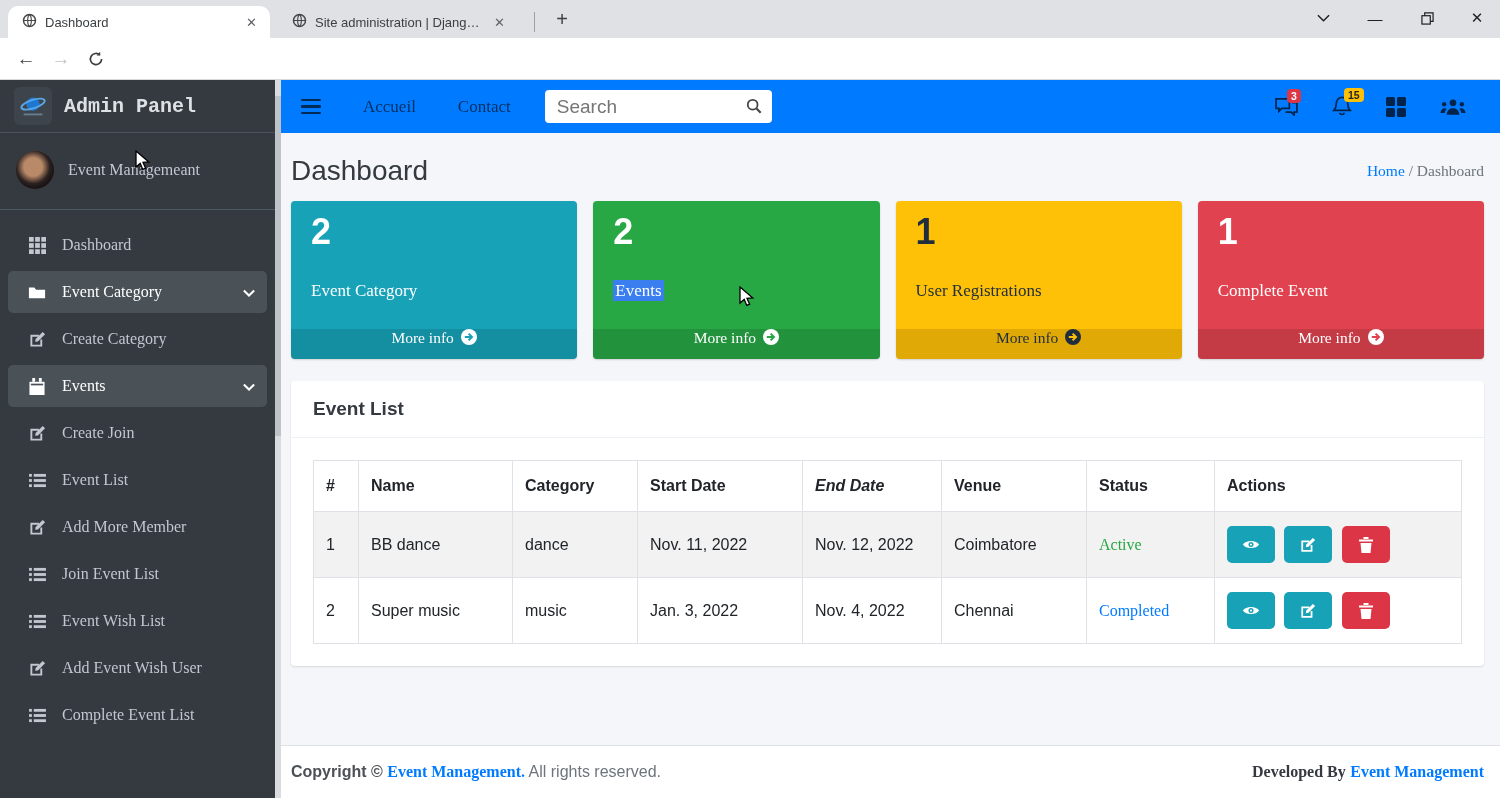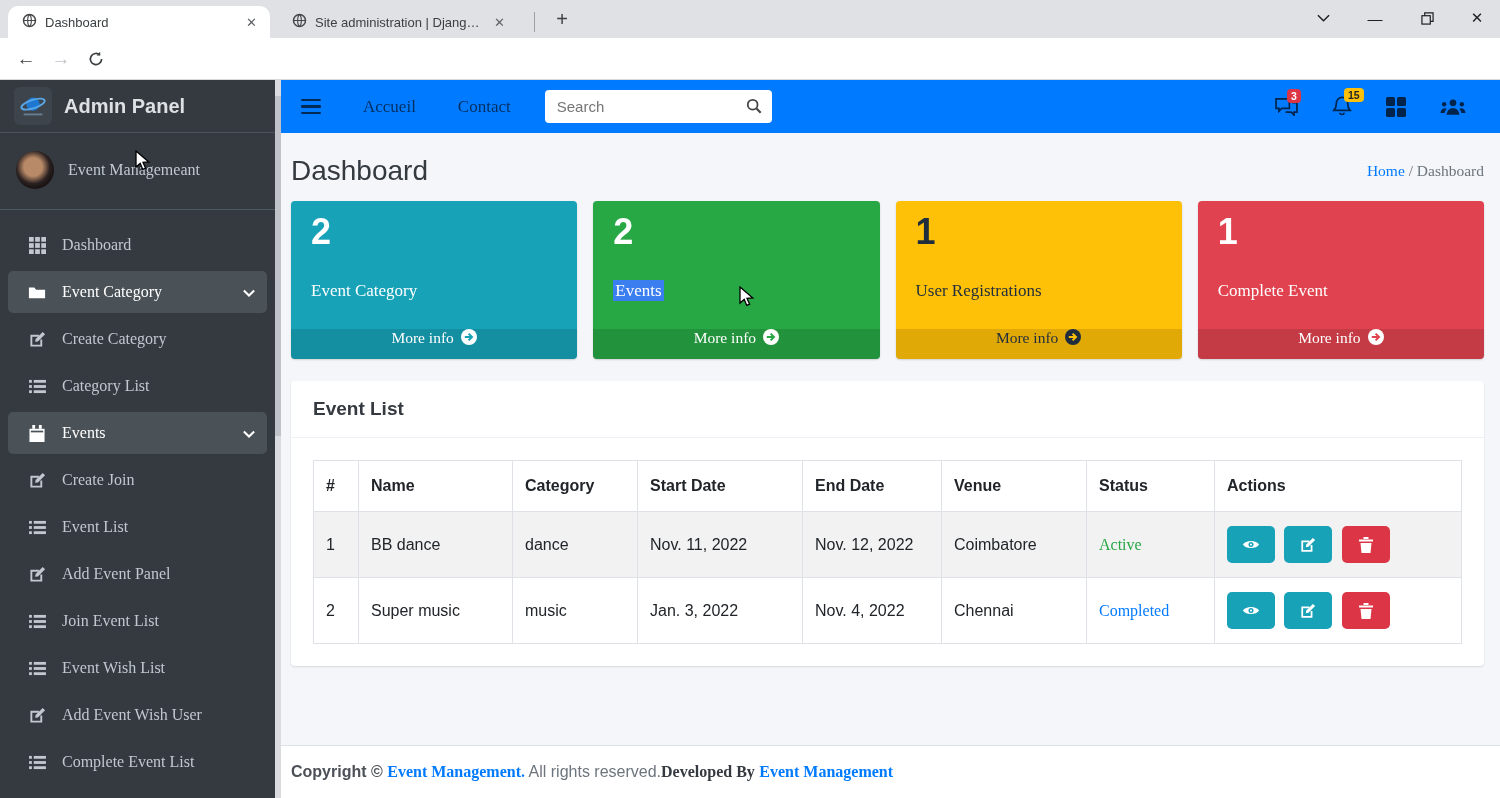--- a/index.html
+++ b/index.html
@@ -24,39 +24,39 @@
 
   
   .app { position:absolute; left:0; top:80px; width:1500px; height:718px; }
 
   
   .sidebar { position:absolute; left:0; top:0; width:275px; height:718px; background:#343a40; color:#c2c7d0; }
   .sb-scroll { position:absolute; left:275px; top:0; width:6px; height:718px; background:#d9dbde; }
   .sb-thumb { position:absolute; left:0; top:16px; width:6px; height:340px; background:#bfc3c8; }
   .brand { height:53px; display:flex; align-items:center; gap:12px; padding:0 14px; border-bottom:1px solid #4b545c; }
   .brand-logo { width:38px; height:38px; border-radius:6px; background:#3d444b; display:flex; align-items:center; justify-content:center; }
-  .brand-name { font-family:Liberation Sans, sans-serif; font-weight:bold; font-size:20px; color:#dee1e4; }
+  .brand-name { font-family:Liberation Mono, monospace; font-weight:bold; font-size:20px; color:#dee1e4; }
   .userpanel { display:flex; align-items:center; gap:14px; padding:18px 14px 20px 16px; border-bottom:1px solid #4f5962; }
   .user-avatar { width:38px; height:38px; border-radius:50%;
      background: radial-gradient(circle at 45% 42%, #b98a68 0 30%, #2a2020 55%, #1a1313 70%, #53201c 100%); }
   .user-name { font-family:"Liberation Serif",serif; font-size:16px; color:#c2c7d0; }
   .nav-menu { padding:14px 8px 0 8px; }
   .nav-item { height:42px; margin-bottom:5px; display:flex; align-items:center; gap:14px; padding:0 12px 0 18px; border-radius:5px; font-family:"Liberation Serif",serif; font-size:16px; color:#c2c7d0; }
   .nav-item.active { background:#4a5157; color:#fff; }
   .nav-ico { width:22px; display:flex; justify-content:center; color:inherit; }
   .nav-label { flex:1; }
   .nav-chevron { color:#fff; }
 
   
   .topnav { position:absolute; left:281px; top:0; width:1219px; height:53px; background:#007bff; display:flex; align-items:center; }
   .hamburger { margin-left:20px; width:20px; display:flex; flex-direction:column; gap:4px; }
   .hamburger span { height:2.5px; background:rgba(0,0,0,.65); border-radius:1px; }
   .topnav-link { font-family:"Liberation Serif",serif; font-size:17px; color:rgba(0,0,0,.62); margin-left:42px; }
   .searchbox { position:relative; margin-left:34px; width:227px; height:33px; }
-  .searchbox input { width:100%; height:100%; border:none; border-radius:4px; padding:0 36px 0 12px; font-size:15px; color:#8b5cf6; font-family:"Liberation Sans",sans-serif; outline:none; }
+  .searchbox input { width:100%; height:100%; border:none; border-radius:4px; padding:0 36px 0 12px; font-size:19px; color:#8b5cf6; font-family:"Liberation Sans",sans-serif; outline:none; }
   .searchbox input::placeholder { color:#757575; }
   .search-ico { position:absolute; right:10px; top:8px; color:#444; }
   .topnav-right { margin-left:auto; display:flex; align-items:center; gap:34px; padding-right:34px; }
   .tn-ico { position:relative; color:rgba(0,0,0,.70); display:flex; }
   .tn-badge { position:absolute; top:-8px; left:12px; font-family:"Liberation Sans",sans-serif; font-size:10.5px; font-weight:bold; padding:1px 4px; border-radius:4px; }
   .badge-red { background:#dc3545; color:#fff; }
   .badge-yellow { background:#ffc107; color:#212529; }
 
   
   .content { position:absolute; left:281px; top:53px; width:1219px; height:612px; background:#f4f6f9; }
@@ -80,29 +80,29 @@
 
   
   .panel { margin:22px 16px 0 10px; background:#fff; border-radius:4px; box-shadow:0 1px 2px rgba(0,0,0,.12); }
   .panel-header { padding:17px 22px; border-bottom:1px solid #edf0f4; }
   .panel-title { font-size:19px; font-weight:600; color:#343a40; }
   .panel-body { padding:22px; }
   table.events { width:100%; border-collapse:collapse; font-size:16px; color:#212529; }
   table.events th, table.events td { border:1px solid #dee2e6; padding:14px 12px; text-align:left; vertical-align:middle; }
   table.events th { font-weight:bold; padding:16px 12px; }
   table.events tr.striped td { background:#f2f2f2; }
-  .col-num{width:45px;} .col-name{width:154px;} .col-cat{width:125px;} .col-sd{width:165px;} .col-ed{width:139px;} .col-venue{width:145px;margin-top:38px;} .col-status{width:128px;}
+  .col-num{width:45px;} .col-name{width:154px;} .col-cat{width:125px;} .col-sd{width:165px;} .col-ed{width:139px;font-style:italic;} .col-venue{width:145px;margin-top:38px;} .col-status{width:128px;}
   .status-active { font-family:"Liberation Serif",serif; color:#28a745; }
   .status-completed { font-family:"Liberation Serif",serif; color:#007bff; }
   .act-btn { display:inline-flex; align-items:center; justify-content:center; width:48px; height:37px; border:none; border-radius:5px; color:#fff; margin-right:5px; vertical-align:middle; }
   .btn-teal { background:#17a2b8; }
   .btn-red { background:#dc3545; }
 
   
-  .main-footer { position:absolute; left:281px; top:665px; width:1219px; height:53px; background:#fff; border-top:1px solid #dee2e6; display:flex; align-items:center; padding:0 16px 0 10px; font-size:16px; color:#6c757d; }
+  .main-footer { position:absolute; left:281px; top:665px; width:1219px; height:53px; background:#fff; border-top:1px solid #dee2e6; display:flex; align-items:center; justify-content:space-between; padding:0 16px 0 10px; font-size:16px; color:#6c757d; }
   .fc-strong { font-weight:bold; color:#4b5157; }
   .f-link { font-family:"Liberation Serif",serif; font-weight:bold; color:#007bff; }
   .dev { font-family:"Liberation Serif",serif; color:#343a40; font-weight:bold; }
 
   .cursor { position:absolute; z-index:99; }
 </style>
 </head>
 <body>
 
 <div class="chrome-tabs">
@@ -228,81 +228,66 @@
       </div>
       <div class="nav-item">
         <span class="nav-ico">
             <svg width="17" height="17" viewBox="0 0 18 18">
               <path d="M1.5 4h9v2h-7v8.5h8.5V9h2v7.5h-12.5z" fill="currentColor"></path>
               <path d="M7 8.5l7.5-7.5 2.5 2.5-7.5 7.5-3 0.5z" fill="currentColor"></path>
             </svg>
           </span>
         <span class="nav-label">Create Category</span>
       </div>
+      <div class="nav-item active">
+        <span class="nav-ico">
+            <svg width="16" height="17" viewBox="0 0 16 18">
+              <path d="M0 4h16v14H0z" fill="currentColor"></path>
+              <rect x="3" y="0" width="3" height="4" fill="currentColor"></rect>
+              <rect x="10" y="0" width="3" height="4" fill="currentColor"></rect>
+              <rect x="1.5" y="6" width="13" height="1.8" fill="#4a5157"></rect>
+            </svg>
+          </span>
+        <span class="nav-label">Events</span>
+        <span class="nav-chevron"><svg width="12" height="8" viewBox="0 0 14 9">
+              <path d="M1 1.5l6 6 6-6" fill="none" stroke="currentColor" stroke-width="2.4"></path>
+            </svg></span>
+      </div>
+      <div class="nav-item">
+        <span class="nav-ico">
+            <svg width="17" height="17" viewBox="0 0 18 18">
+              <path d="M1.5 4h9v2h-7v8.5h8.5V9h2v7.5h-12.5z" fill="currentColor"></path>
+              <path d="M7 8.5l7.5-7.5 2.5 2.5-7.5 7.5-3 0.5z" fill="currentColor"></path>
+            </svg>
+          </span>
+        <span class="nav-label">Create Join</span>
+      </div>
       <div class="nav-item">
         <span class="nav-ico">
             <svg width="17" height="15" viewBox="0 0 18 16">
               <g fill="currentColor">
                 <rect x="0" y="1" width="3" height="3"></rect>
                 <rect x="5" y="1" width="13" height="3"></rect>
                 <rect x="0" y="6.5" width="3" height="3"></rect>
                 <rect x="5" y="6.5" width="13" height="3"></rect>
                 <rect x="0" y="12" width="3" height="3"></rect>
                 <rect x="5" y="12" width="13" height="3"></rect>
               </g>
             </svg>
           </span>
-        <span class="nav-label">Category List</span>
-      </div>
-      <div class="nav-item active">
-        <span class="nav-ico">
-            <svg width="16" height="17" viewBox="0 0 16 18">
-              <path d="M0 4h16v14H0z" fill="currentColor"></path>
-              <rect x="3" y="0" width="3" height="4" fill="currentColor"></rect>
-              <rect x="10" y="0" width="3" height="4" fill="currentColor"></rect>
-              <rect x="1.5" y="6" width="13" height="1.8" fill="#4a5157"></rect>
-            </svg>
-          </span>
-        <span class="nav-label">Events</span>
-        <span class="nav-chevron"><svg width="12" height="8" viewBox="0 0 14 9">
-              <path d="M1 1.5l6 6 6-6" fill="none" stroke="currentColor" stroke-width="2.4"></path>
-            </svg></span>
+        <span class="nav-label">Event List</span>
       </div>
       <div class="nav-item">
         <span class="nav-ico">
             <svg width="17" height="17" viewBox="0 0 18 18">
               <path d="M1.5 4h9v2h-7v8.5h8.5V9h2v7.5h-12.5z" fill="currentColor"></path>
               <path d="M7 8.5l7.5-7.5 2.5 2.5-7.5 7.5-3 0.5z" fill="currentColor"></path>
             </svg>
           </span>
-        <span class="nav-label">Create Join</span>
-      </div>
-      <div class="nav-item">
-        <span class="nav-ico">
-            <svg width="17" height="15" viewBox="0 0 18 16">
-              <g fill="currentColor">
-                <rect x="0" y="1" width="3" height="3"></rect>
-                <rect x="5" y="1" width="13" height="3"></rect>
-                <rect x="0" y="6.5" width="3" height="3"></rect>
-                <rect x="5" y="6.5" width="13" height="3"></rect>
-                <rect x="0" y="12" width="3" height="3"></rect>
-                <rect x="5" y="12" width="13" height="3"></rect>
-              </g>
-            </svg>
-          </span>
-        <span class="nav-label">Event List</span>
-      </div>
-      <div class="nav-item">
-        <span class="nav-ico">
-            <svg width="17" height="17" viewBox="0 0 18 18">
-              <path d="M1.5 4h9v2h-7v8.5h8.5V9h2v7.5h-12.5z" fill="currentColor"></path>
-              <path d="M7 8.5l7.5-7.5 2.5 2.5-7.5 7.5-3 0.5z" fill="currentColor"></path>
-            </svg>
-          </span>
-        <span class="nav-label">Add Event Panel</span>
+        <span class="nav-label">Add More Member</span>
       </div>
       <div class="nav-item">
         <span class="nav-ico">
             <svg width="17" height="15" viewBox="0 0 18 16">
               <g fill="currentColor">
                 <rect x="0" y="1" width="3" height="3"></rect>
                 <rect x="5" y="1" width="13" height="3"></rect>
                 <rect x="0" y="6.5" width="3" height="3"></rect>
                 <rect x="5" y="6.5" width="13" height="3"></rect>
                 <rect x="0" y="12" width="3" height="3"></rect>

